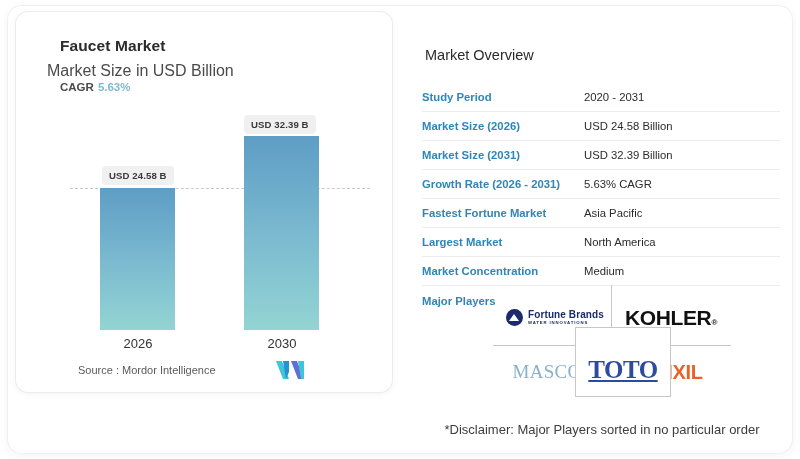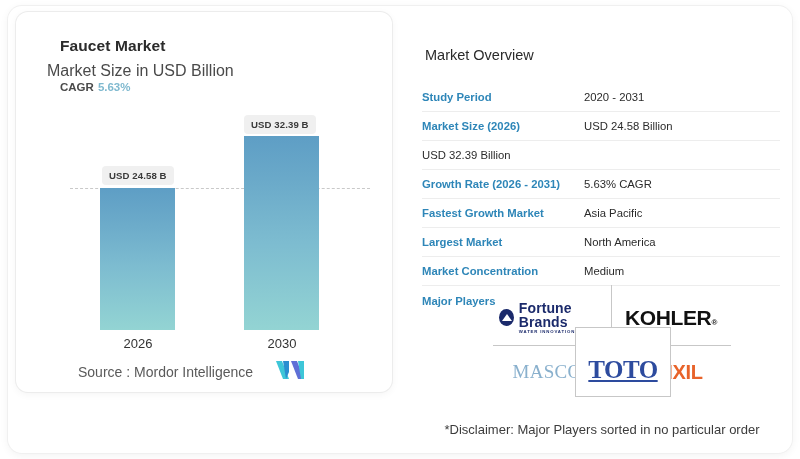--- a/index.html
+++ b/index.html
@@ -123,21 +123,21 @@
     text-align: center;
     width: 90px;
   }
   .xlabel-2026 { left: 37px; top: 216px; }
   .xlabel-2031 { left: 181px; top: 216px; }
 
   .source {
     position: absolute;
     left: 78px;
     top: 364px;
-    font-size: 14px;
+    font-size: 11px;
     color: #5a5a5a;
     white-space: nowrap;
   }
   .mordor-logo {
     position: absolute;
     left: 276px;
     top: 361px;
     width: 28px;
     height: 18px;
   }
@@ -233,21 +233,21 @@
   .fb-mark::after {
     content: "";
     position: absolute;
     left: 3px; top: 5px;
     border-left: 5.5px solid transparent;
     border-right: 5.5px solid transparent;
     border-bottom: 7px solid #ffffff;
   }
   .fb-text { line-height: 1.05; }
   .fb-name {
-    font-size: 14px;
+    font-size: 10px;
     font-weight: 700;
     color: #1b2a6b;
     letter-spacing: 0.1px;
   }
   .fb-sub {
     font-size: 4.3px;
     font-weight: 700;
     color: #1b2a6b;
     letter-spacing: 0.85px;
   }
@@ -349,28 +349,29 @@
   <div class="table">
     <div class="trow">
       <div class="tlabel">Study Period</div>
       <div class="tvalue">2020 - 2031</div>
     </div>
     <div class="trow">
       <div class="tlabel">Market Size (2026)</div>
       <div class="tvalue">USD 24.58 Billion</div>
     </div>
     <div class="trow">
+      <div class="tlabel">Market Size (2031)</div>
       <div class="tvalue">USD 32.39 Billion</div>
     </div>
     <div class="trow">
       <div class="tlabel">Growth Rate (2026 - 2031)</div>
       <div class="tvalue">5.63% CAGR</div>
     </div>
     <div class="trow">
-      <div class="tlabel">Fastest Growth Market</div>
+      <div class="tlabel">Fastest Fortune Market</div>
       <div class="tvalue">Asia Pacific</div>
     </div>
     <div class="trow">
       <div class="tlabel">Largest Market</div>
       <div class="tvalue">North America</div>
     </div>
     <div class="trow">
       <div class="tlabel">Market Concentration</div>
       <div class="tvalue">Medium</div>
     </div>

